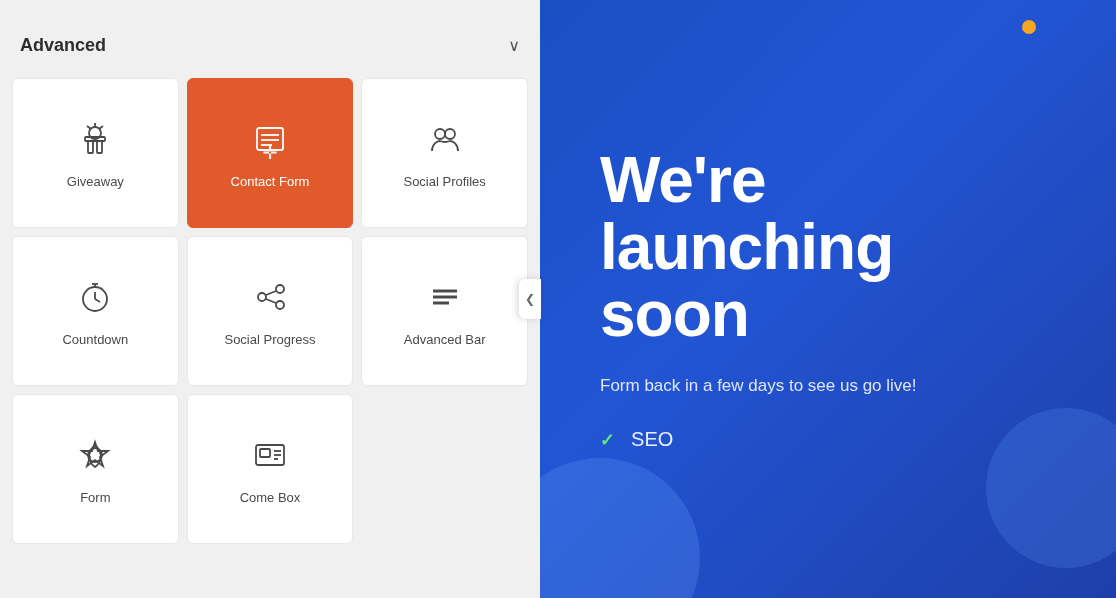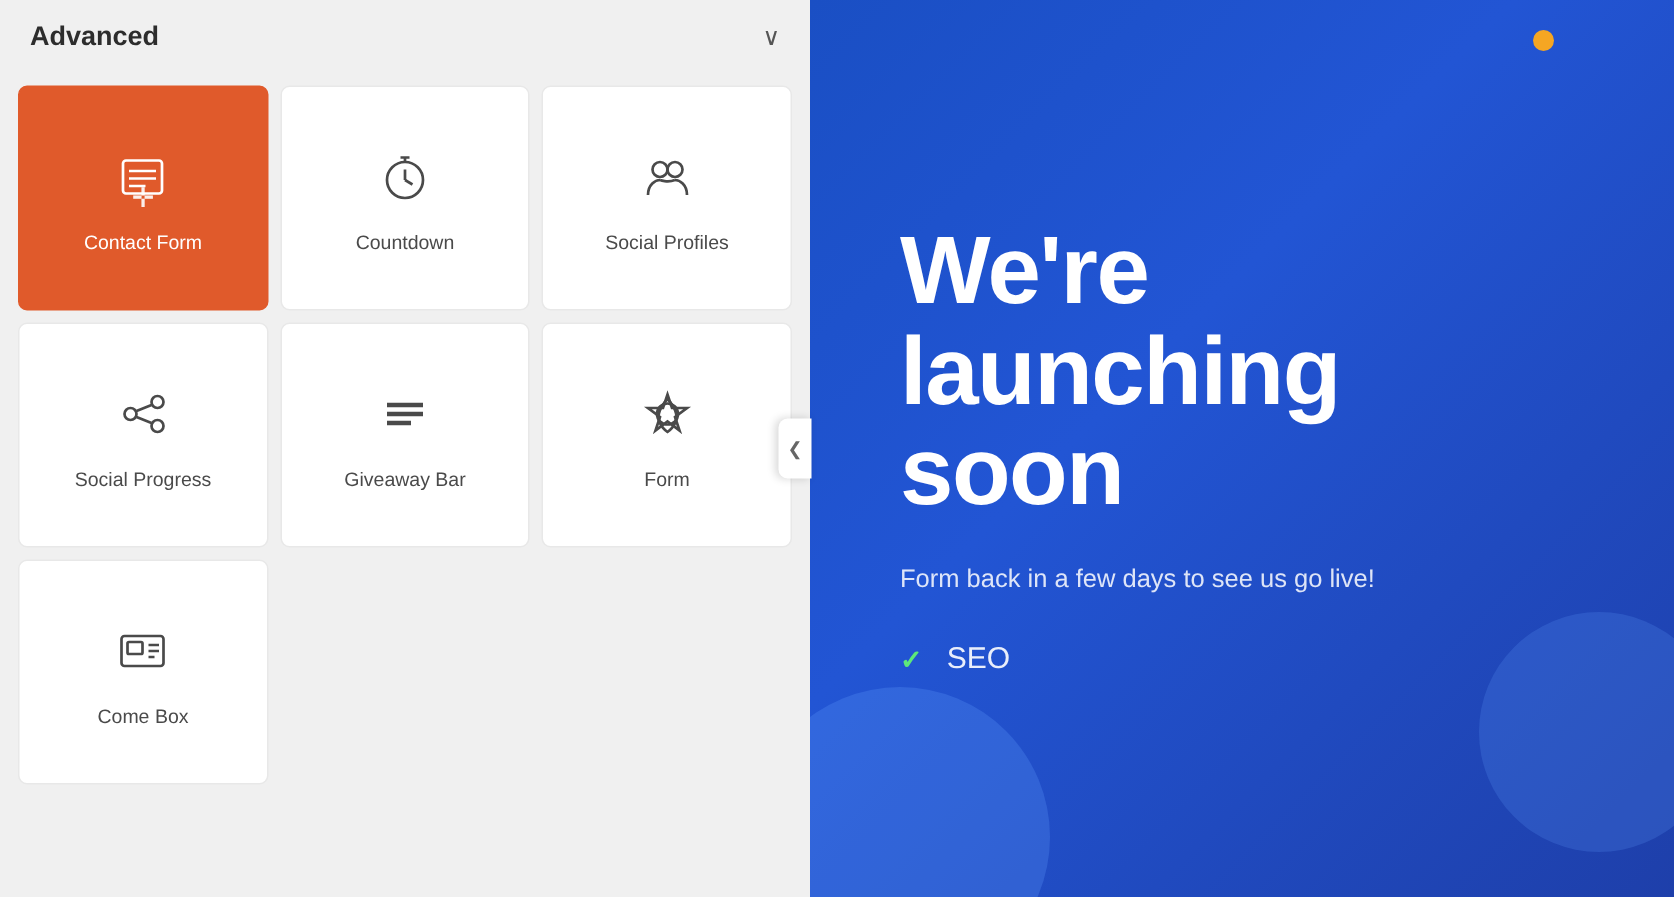--- a/index.html
+++ b/index.html
@@ -21,20 +21,21 @@
       overflow: hidden;
       flex-shrink: 0;
     }
 
     .panel-header {
       display: flex;
       justify-content: space-between;
       align-items: center;
       padding: 14px 20px;
       background: #f0f0f0;
+      margin-top: 21px;
     }
 
     .panel-title {
       font-size: 18px;
       font-weight: 600;
       color: #2d2d2d;
     }
 
     .chevron-icon {
       font-size: 16px;
@@ -226,83 +227,95 @@
 <body>
 
 <div class="left-panel">
   <div class="panel-header">
     <span class="panel-title">Advanced</span>
     <span class="chevron-icon">∨</span>
   </div>
 
   <div class="widgets-grid">
 
+    <div class="widget-item">
+      <span class="widget-icon">
+        <svg class="icon-svg" viewBox="0 0 36 36">
+          <circle cx="18" cy="12" r="6"></circle>
+          <path d="M18 6 L18 2 M14 8 L10 5 M22 8 L26 5"></path>
+          <rect x="8" y="16" width="20" height="4" rx="1"></rect>
+          <rect x="11" y="20" width="5" height="12" rx="1"></rect>
+          <rect x="20" y="20" width="5" height="12" rx="1"></rect>
+        </svg>
+      </span>
+      <span class="widget-label">Giveaway</span>
+    </div>
 
     <div class="widget-item active">
       <span class="widget-icon">
         <svg class="icon-svg" viewBox="0 0 36 36">
           <rect x="5" y="7" width="26" height="22" rx="2"></rect>
           <line x1="9" y1="14" x2="27" y2="14"></line>
           <line x1="9" y1="19" x2="27" y2="19"></line>
           <line x1="9" y1="24" x2="20" y2="24"></line>
         </svg>
       </span>
       <span class="widget-label">Contact Form</span>
       <span class="move-cursor">✛</span>
     </div>
 
+
+    <div class="widget-item">
+      <span class="widget-icon">
+        <svg class="icon-svg" viewBox="0 0 36 36">
+          <circle cx="13" cy="13" r="5"></circle>
+          <circle cx="23" cy="13" r="5"></circle>
+          <path d="M5 30 C5 23 10 20 13 20"></path>
+          <path d="M31 30 C31 23 26 20 23 20"></path>
+          <path d="M13 20 C13 20 18 22 23 20"></path>
+        </svg>
+      </span>
+      <span class="widget-label">Social Profiles</span>
+    </div>
 
     <div class="widget-item">
       <span class="widget-icon">
         <svg class="icon-svg" viewBox="0 0 36 36">
           <circle cx="18" cy="20" r="12"></circle>
           <line x1="18" y1="20" x2="18" y2="13"></line>
           <line x1="18" y1="20" x2="23" y2="23"></line>
           <line x1="15" y1="5" x2="21" y2="5"></line>
           <line x1="18" y1="5" x2="18" y2="8"></line>
         </svg>
       </span>
       <span class="widget-label">Countdown</span>
     </div>
 
     <div class="widget-item">
       <span class="widget-icon">
         <svg class="icon-svg" viewBox="0 0 36 36">
-          <circle cx="13" cy="13" r="5"></circle>
-          <circle cx="23" cy="13" r="5"></circle>
-          <path d="M5 30 C5 23 10 20 13 20"></path>
-          <path d="M31 30 C31 23 26 20 23 20"></path>
-          <path d="M13 20 C13 20 18 22 23 20"></path>
-        </svg>
-      </span>
-      <span class="widget-label">Social Profiles</span>
-    </div>
-
-    <div class="widget-item">
-      <span class="widget-icon">
-        <svg class="icon-svg" viewBox="0 0 36 36">
           <circle cx="28" cy="10" r="4"></circle>
           <circle cx="10" cy="18" r="4"></circle>
           <circle cx="28" cy="26" r="4"></circle>
           <line x1="14" y1="16" x2="24" y2="12"></line>
           <line x1="14" y1="20" x2="24" y2="24"></line>
         </svg>
       </span>
       <span class="widget-label">Social Progress</span>
     </div>
 
     <div class="widget-item">
       <span class="widget-icon">
         <svg class="icon-svg" viewBox="0 0 36 36">
           <line x1="6" y1="12" x2="30" y2="12" stroke-width="3"></line>
           <line x1="6" y1="18" x2="30" y2="18" stroke-width="3"></line>
           <line x1="6" y1="24" x2="22" y2="24" stroke-width="3"></line>
         </svg>
       </span>
-      <span class="widget-label">Giveaway Bar</span>
+      <span class="widget-label">Advanced Bar</span>
     </div>
 
     <div class="widget-item">
       <span class="widget-icon">
         <svg class="icon-svg" viewBox="0 0 36 36">
           <path d="M18 5 L21 14 L31 14 L23 20 L26 29 L18 23 L10 29 L13 20 L5 14 L15 14 Z" fill="none"></path>
           <path d="M18 8 C18 8 24 14 24 20 C24 26 18 30 18 30 C18 30 12 26 12 20 C12 14 18 8 18 8Z" fill="none"></path>
           <circle cx="18" cy="18" r="7"></circle>
         </svg>
       </span>

